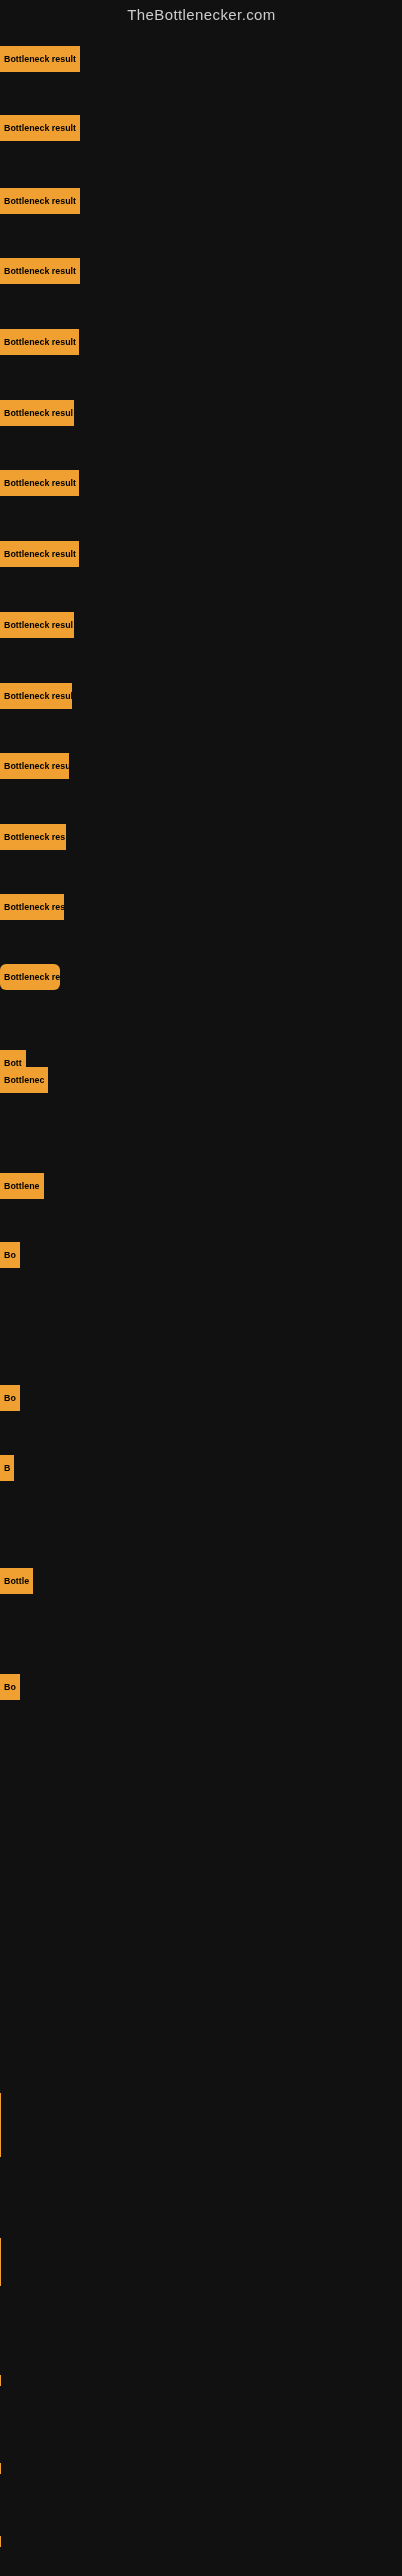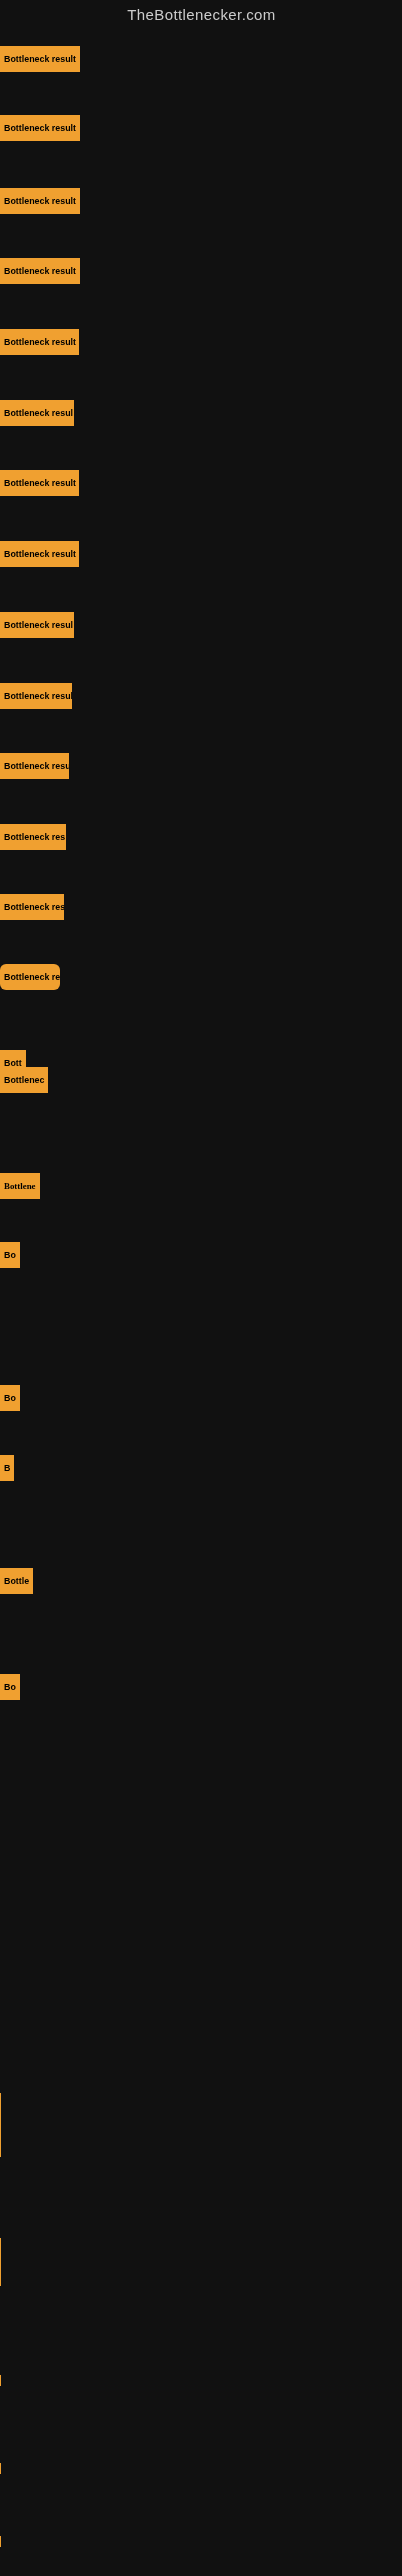--- a/index.html
+++ b/index.html
@@ -50,21 +50,21 @@
     <div class="badge" style="top: 470px; max-width: 79px; overflow: hidden;">Bottleneck result</div>
     <div class="badge" style="top: 541px; max-width: 79px; overflow: hidden;">Bottleneck result</div>
     <div class="badge" style="top: 612px; max-width: 74px; overflow: hidden;">Bottleneck resul</div>
     <div class="badge" style="top: 683px; max-width: 72px; overflow: hidden;">Bottleneck resul</div>
     <div class="badge" style="top: 753px; max-width: 69px; overflow: hidden;">Bottleneck resu</div>
     <div class="badge" style="top: 824px; max-width: 66px; overflow: hidden;">Bottleneck res</div>
     <div class="badge" style="top: 894px; max-width: 64px; overflow: hidden;">Bottleneck res</div>
     <div class="badge" style="top: 964px; max-width: 60px; overflow: hidden; border-radius: 6px;">Bottleneck re</div>
     <div class="badge" style="top: 1034px; max-width: 52px; overflow: hidden; margin-top: 33px;">Bottlenec</div>
     <div class="badge" style="top: 1050px; max-width: 36px; overflow: hidden; text-align: center;">Bott</div>
-    <div class="badge" style="top: 1173px; max-width: 50px; overflow: hidden; font-family: Liberation Serif, serif;">Bottlene</div>
+    <div class="badge" style="top: 1173px; max-width: 50px; overflow: hidden;">Bottlene</div>
     <div class="badge" style="top: 1242px; max-width: 26px; overflow: hidden;">Bo</div>
     <div class="badge" style="top: 1385px; max-width: 26px; overflow: hidden;">Bo</div>
     <div class="badge" style="top: 1455px; max-width: 19.3px; overflow: hidden;">B</div>
     <div class="badge" style="top: 1568px; max-width: 40px; overflow: hidden;">Bottle</div>
     <div class="badge" style="top: 1674px; max-width: 26px; overflow: hidden;">Bo</div>
   </div>
 <div id="lines-container">
     <div class="line" style="top: 2093px; height: 64px;"></div>
     <div class="line" style="top: 2238px; height: 48px;"></div>
     <div class="line" style="top: 2375px; height: 11.3px;"></div>

